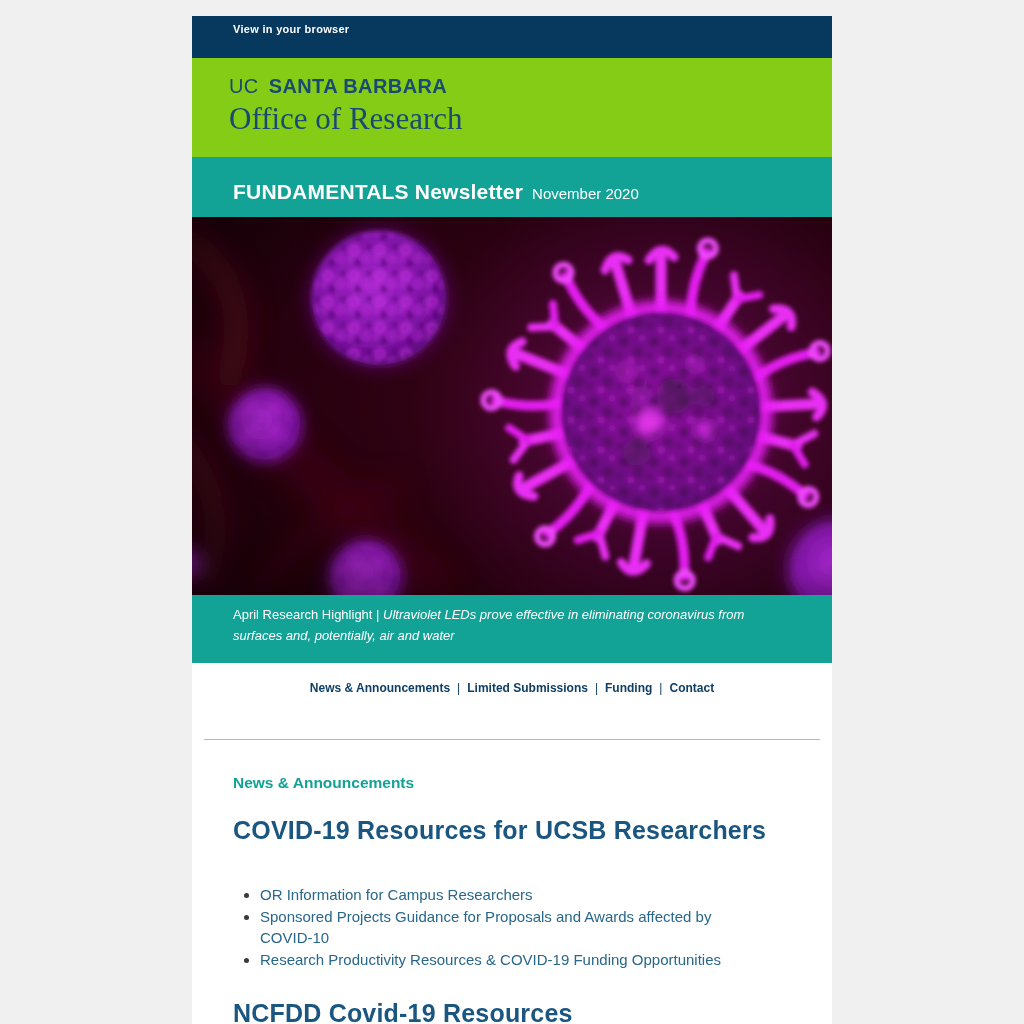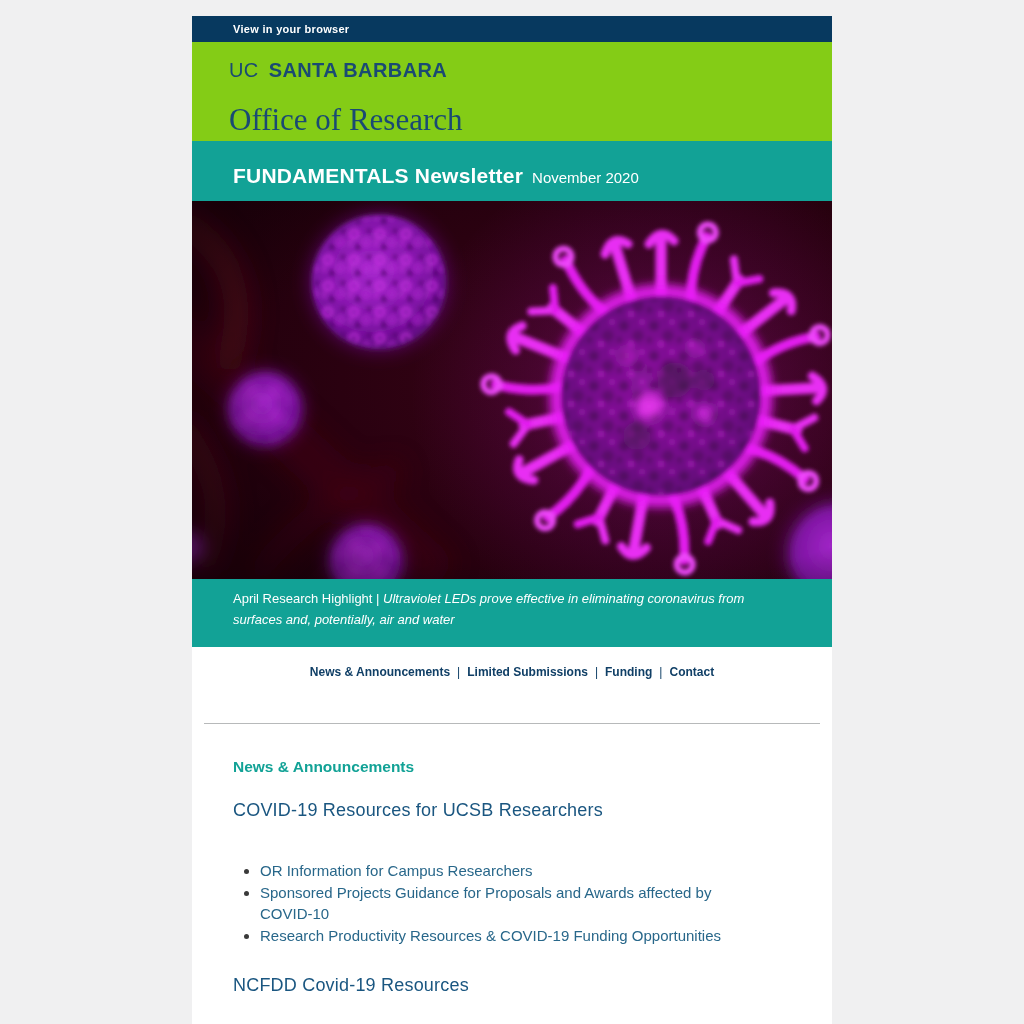--- a/index.html
+++ b/index.html
@@ -6,34 +6,34 @@
   html,body { width:1024px; height:1024px; overflow:hidden; }
   body { background:#f0f0f1; font-family:"Liberation Sans", sans-serif; }
 
   .email-column{
     width:640px; margin:16px auto 0 auto; background:#ffffff;
     min-height:1010px;
   }
 
   
   .browser-bar{
-    height:26px; background:#07395f; color:#ffffff;
+    height:42px; background:#07395f; color:#ffffff;
     font-size:11px; font-weight:bold; letter-spacing:.3px;
     line-height:26px; padding-left:41px;
   }
   .browser-bar a{ color:#ffffff; text-decoration:none; cursor:pointer; }
 
   
   .logo-header{ height:99px; background:#84cc16; padding:17px 0 0 37px; }
   .logo-line1{ color:#1a4a73; font-size:20px; letter-spacing:.4px; }
   .logo-line1 .uc{ font-weight:400; }
   .logo-line1 .campus{ font-weight:700; margin-left:4px; }
   .logo-line2{
     font-family:"Liberation Serif", serif;
-    color:#1a4a73; font-size:31px; margin-top:20px; font-weight:500;
+    color:#1a4a73; font-size:31px; margin-top:3px; font-weight:500;
   }
 
   
   .title-banner{
     height:60px; background:#12a296; color:#ffffff;
     display:flex; align-items:baseline; padding:23px 0 0 41px;
   }
   .title-banner .title{ font-size:21px; font-weight:bold; letter-spacing:.2px; }
   .title-banner .date{ font-size:15px; font-weight:400; margin-left:9px; }
 
@@ -57,21 +57,21 @@
 
   hr.rule{
     border:none; border-top:1px solid #b7b9ba;
     margin:44px 12px 0 12px;
   }
 
   
   .content{ padding:34px 41px 0 41px; }
   .section-label{ color:#12a296; font-size:15.5px; font-weight:bold; }
   .big-heading{
-    color:#1a5680; font-size:18px; font-weight:400;
+    color:#1a5680; font-size:25px; font-weight:700;
     margin-top:24px; letter-spacing:.2px;
   }
   .bullet-list{ margin:40px 0 0 27px; max-width:505px; }
   .bullet-list li{ color:#3a3a3a; font-size:15px; line-height:1.36; margin:2px 0; }
   .bullet-list li a{ color:#28678a; text-decoration:none; cursor:pointer; }
   .sub-heading{ margin-top:28px; }
 </style>
 </head>
 <body>
 

